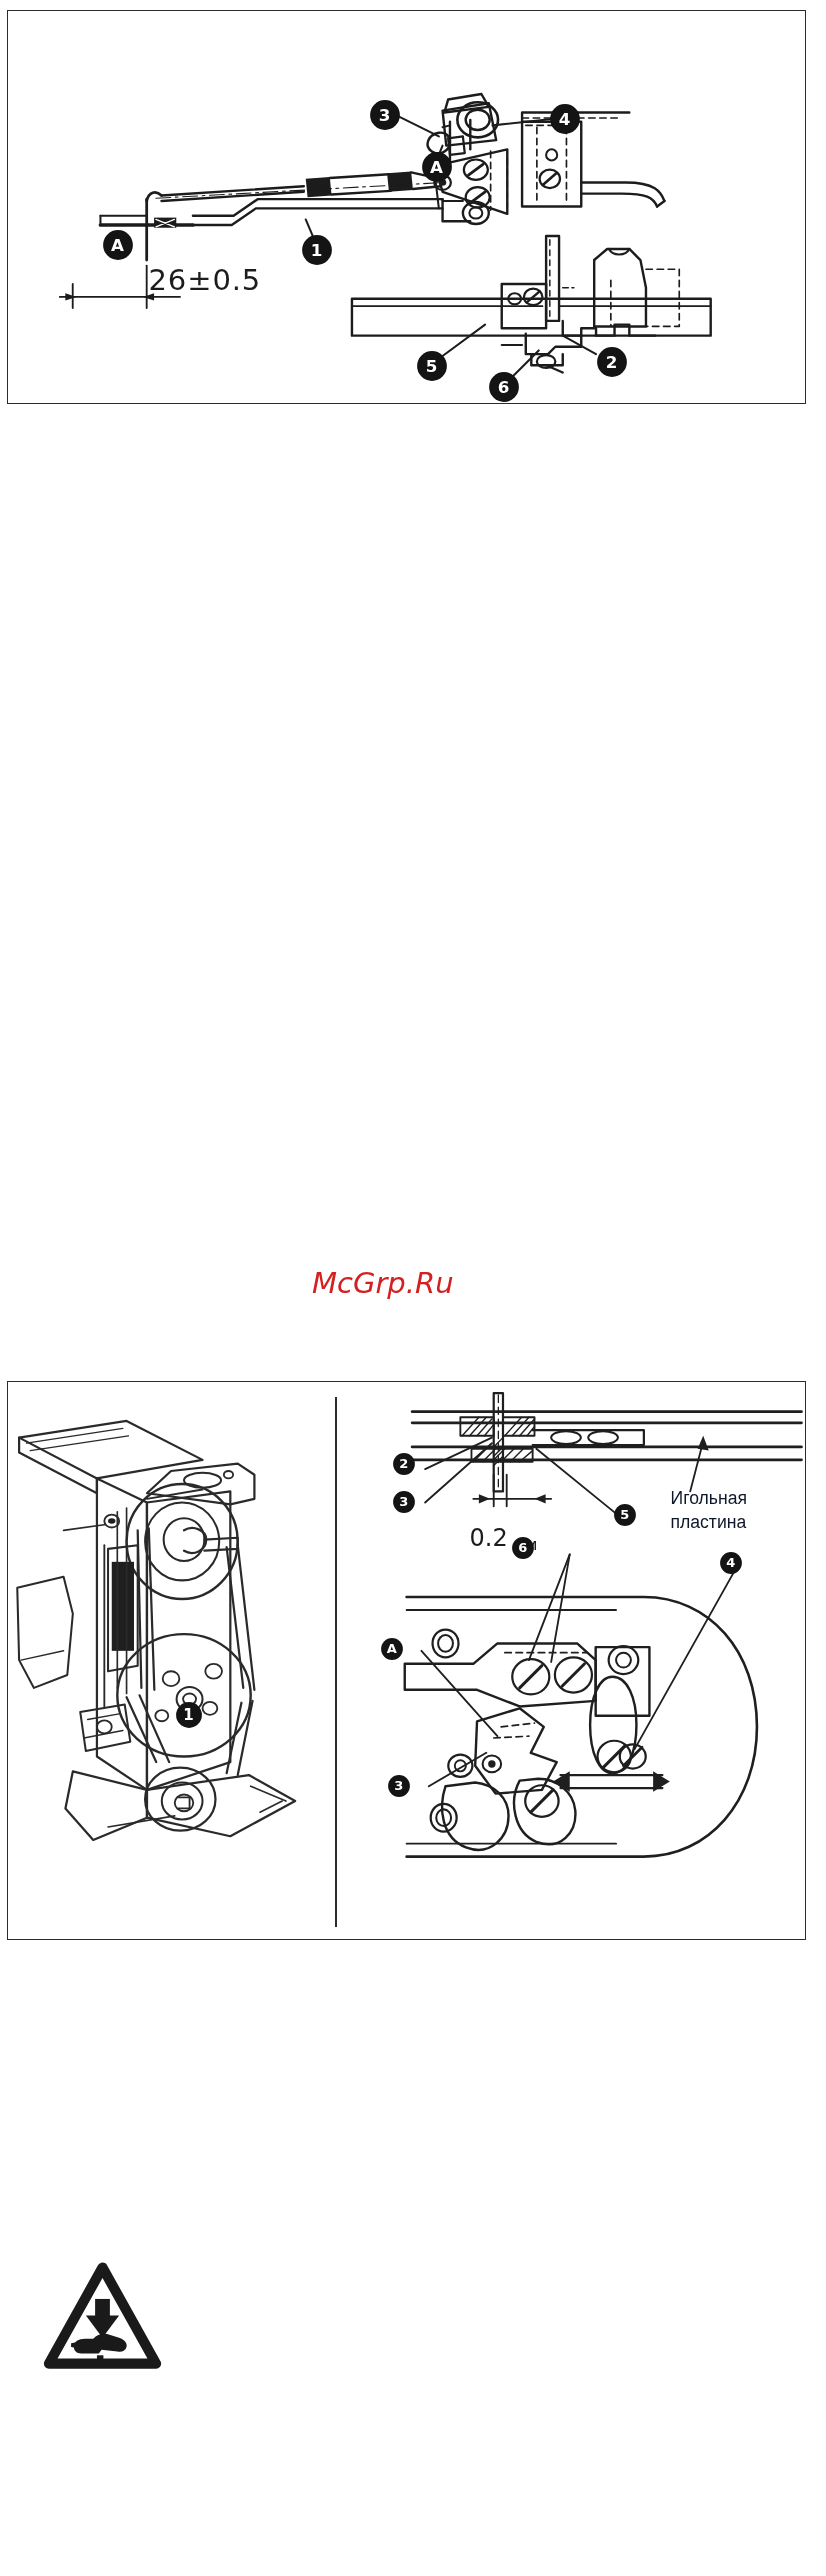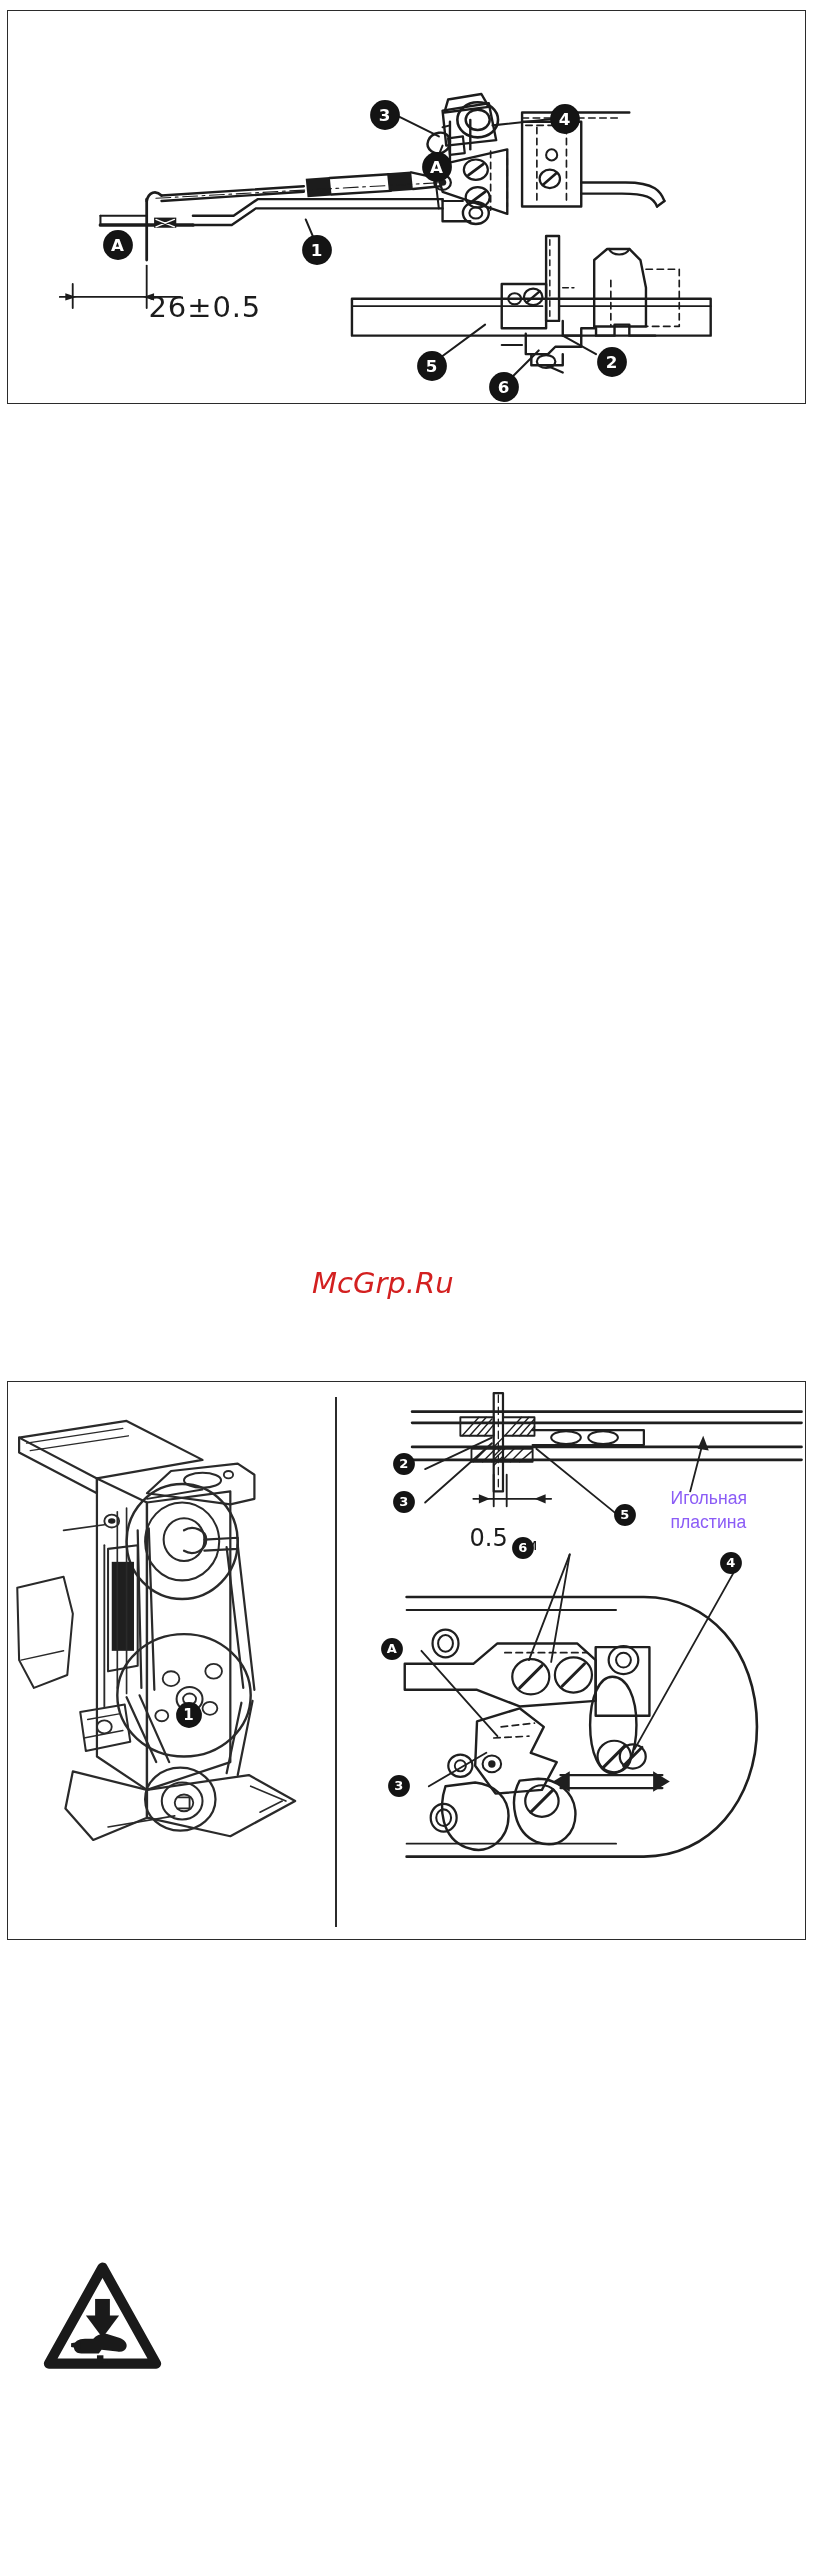--- a/index.html
+++ b/index.html
@@ -42,21 +42,21 @@
     font-family:"DejaVu Sans",sans-serif;
     white-space:nowrap;
   }
   .dim-main{font-size:29px;letter-spacing:0.9px;}
   .dim-mid{font-size:24px;letter-spacing:0px;}
   .dim-unit{font-size:15.8px;color:#1c1c1c;}
 
   
   .ru-label{
     position:absolute;
-    color:#8b5cf6;
+    color:#0f172a;
     font-family:"Liberation Sans",sans-serif;
     font-size:17.6px;
     line-height:24px;
     white-space:pre-line;
   }
 
   
   .watermark{
     position:absolute;
     color:#d32020;
@@ -195,21 +195,21 @@
         <path d="M462 166 L470 146" stroke-width="2.2"></path>
         <path d="M462 180 L466 214" stroke-width="2.2"></path>
         <path d="M330 245 L322 226" stroke-width="2.2"></path>
         <path d="M470 374 L516 340" stroke-width="2.2"></path>
         <path d="M636 372 L600 352" stroke-width="2.2"></path>
         <path d="M542 400 L574 368" stroke-width="2.2"></path>
       </g>
     </svg>
   </div>
 
-  <div class="dim-text dim-main" style="left:141px;top:252px;margin-top:27px;">26±0.5</div>
+  <div class="dim-text dim-main" style="left:141px;top:252px;">26±0.5</div>
 
   <div class="callout big" style="left:363px;top:90px;">3</div>
   <div class="callout big" style="left:543px;top:94px;">4</div>
   <div class="callout big" style="left:415px;top:142px;">A</div>
   <div class="callout big" style="left:295px;top:225px;">1</div>
   <div class="callout big" style="left:96px;top:220px;">A</div>
   <div class="callout big" style="left:410px;top:341px;">5</div>
   <div class="callout big" style="left:590px;top:337px;">2</div>
   <div class="callout big" style="left:482px;top:362px;">6</div>
 </div>
@@ -388,21 +388,21 @@
 
         <path d="M250 186 L206 300" stroke-width="2"></path>
         <path d="M250 186 L230 302" stroke-width="2"></path>
         <path d="M430 200 L320 396" stroke-width="2"></path>
         <path d="M90 290 L172 382" stroke-width="2"></path>
         <path d="M98 436 L160 400" stroke-width="2"></path>
       </g>
     </svg>
   </div>
 
-  <div class="dim-text dim-mid" style="left:462px;top:1523px; position:absolute; left:462px; top:142px;">0.5</div>
+  <div class="dim-text dim-mid" style="left:462px;top:1523px; position:absolute; left:462px; top:142px;">0.2</div>
   <div class="dim-text dim-unit" style="position:absolute; left:506px; top:153px;">мм</div>
 
   <div class="ru-label" style="left:663px;top:104px;">Игольная
 пластина</div>
 
   <div class="callout small" style="left:386px;top:72px;">2</div>
   <div class="callout small" style="left:386px;top:110px;">3</div>
   <div class="callout small" style="left:607px;top:123px;">5</div>
   <div class="callout small" style="left:505px;top:156px;">6</div>
   <div class="callout small" style="left:713px;top:171px;">4</div>

